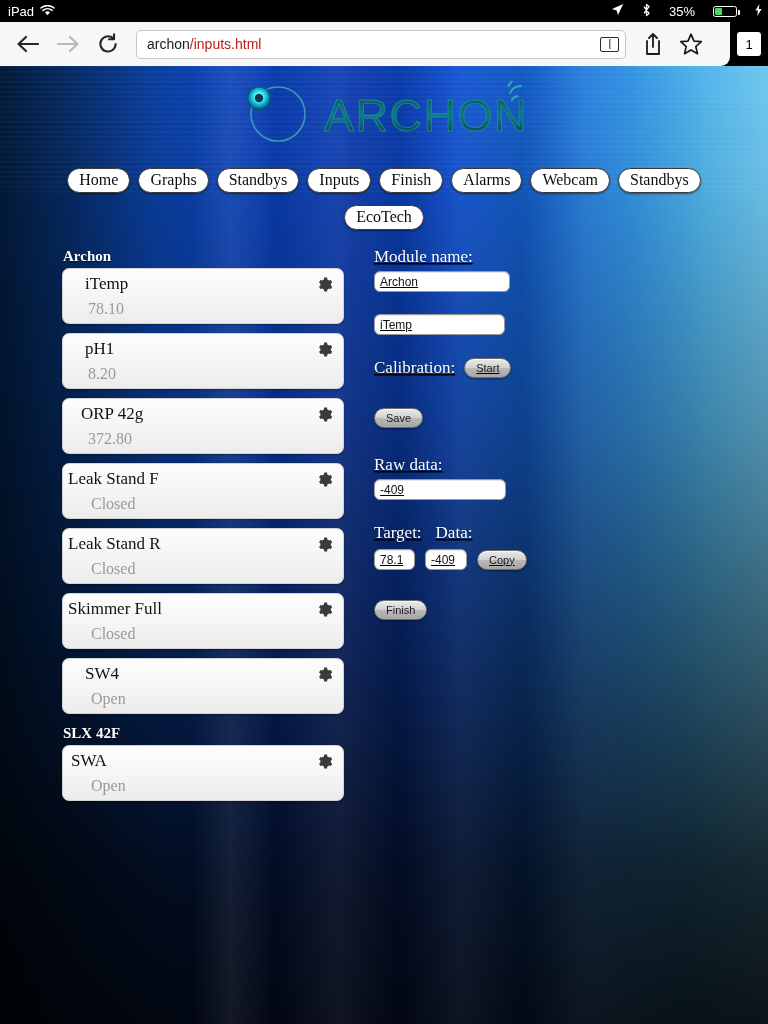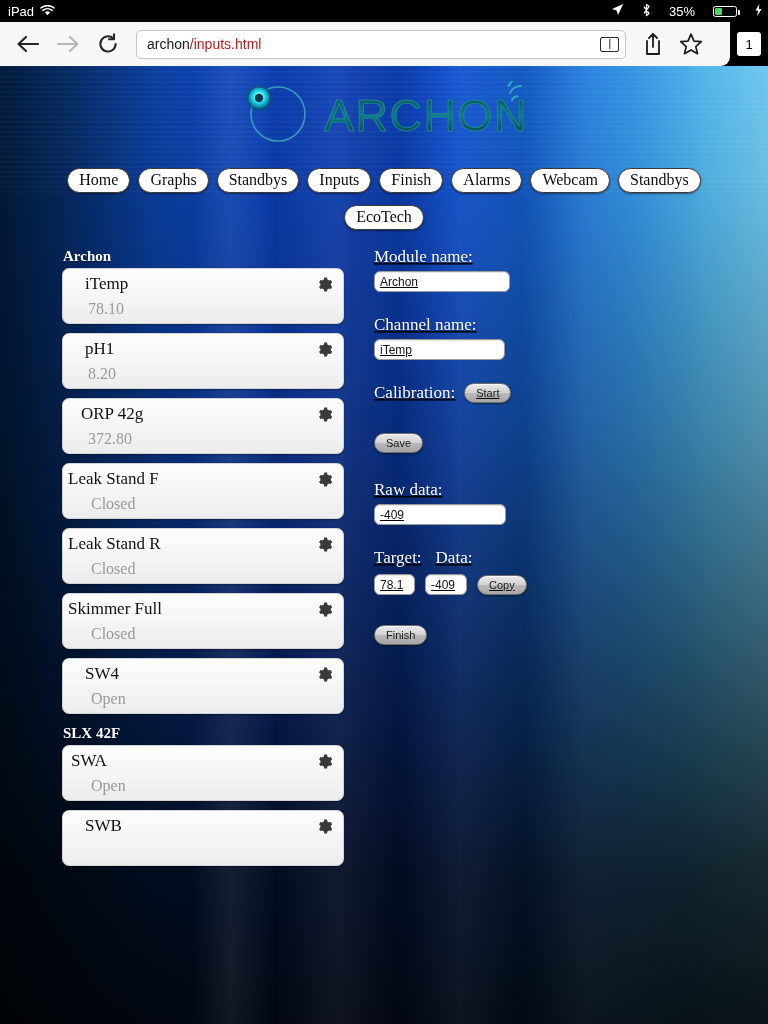--- a/index.html
+++ b/index.html
@@ -449,41 +449,30 @@
           <span class="card-title" style="left:8px">SWA</span>
           <span class="card-value" style="left:28px">Open</span>
           <span class="gear">
               <svg width="17" height="17" viewBox="0 0 24 24" fill="#3a3a3a">
                 <path d="M12 8.4a3.6 3.6 0 1 0 0 7.2 3.6 3.6 0 0 0 0-7.2zm0 5.4a1.8 1.8 0 1 1 0-3.6 1.8 1.8 0 0 1 0 3.6z"></path>
                 <path d="M21 12c0-.5 0-1-.1-1.5l2-1.5-2-3.5-2.3 1a8.7 8.7 0 0 0-2.6-1.5L15.6 2h-4l-.4 3a8.7 8.7 0 0 0-2.6 1.5l-2.3-1-2 3.5 2 1.5a9.6 9.6 0 0 0 0 3l-2 1.5 2 3.5 2.3-1a8.7 8.7 0 0 0 2.6 1.5l.4 3h4l.4-3a8.7 8.7 0 0 0 2.6-1.5l2.3 1 2-3.5-2-1.5c.1-.5.1-1 .1-1.5z"></path>
               </svg>
             </span>
         </div>
 
-        <div class="card">
-          <span class="card-title" style="left:22px">SWB</span>
-          <span class="card-value" style="left:28px"></span>
-          <span class="gear">
-              <svg width="17" height="17" viewBox="0 0 24 24" fill="#3a3a3a">
-                <path d="M12 8.4a3.6 3.6 0 1 0 0 7.2 3.6 3.6 0 0 0 0-7.2zm0 5.4a1.8 1.8 0 1 1 0-3.6 1.8 1.8 0 0 1 0 3.6z"></path>
-                <path d="M21 12c0-.5 0-1-.1-1.5l2-1.5-2-3.5-2.3 1a8.7 8.7 0 0 0-2.6-1.5L15.6 2h-4l-.4 3a8.7 8.7 0 0 0-2.6 1.5l-2.3-1-2 3.5 2 1.5a9.6 9.6 0 0 0 0 3l-2 1.5 2 3.5 2.3-1a8.7 8.7 0 0 0 2.6 1.5l.4 3h4l.4-3a8.7 8.7 0 0 0 2.6-1.5l2.3 1 2-3.5-2-1.5c.1-.5.1-1 .1-1.5z"></path>
-              </svg>
-            </span>
-        </div>
 
       </div>
 
       <div class="form">
 
         <div class="flabel">Module name:</div>
         <div class="fi w136">Archon</div>
 
         <div class="gap22"></div>
 
-        <div class="flabel">Channel name:</div>
         <div class="fi w131">iTemp</div>
 
         <div class="gap22"></div>
 
         <div class="calib-row">
           <span class="flabel" style="margin:0">Calibration:</span>
           <span class="btn">Start</span>
         </div>
 
         <div class="gap30"></div>

